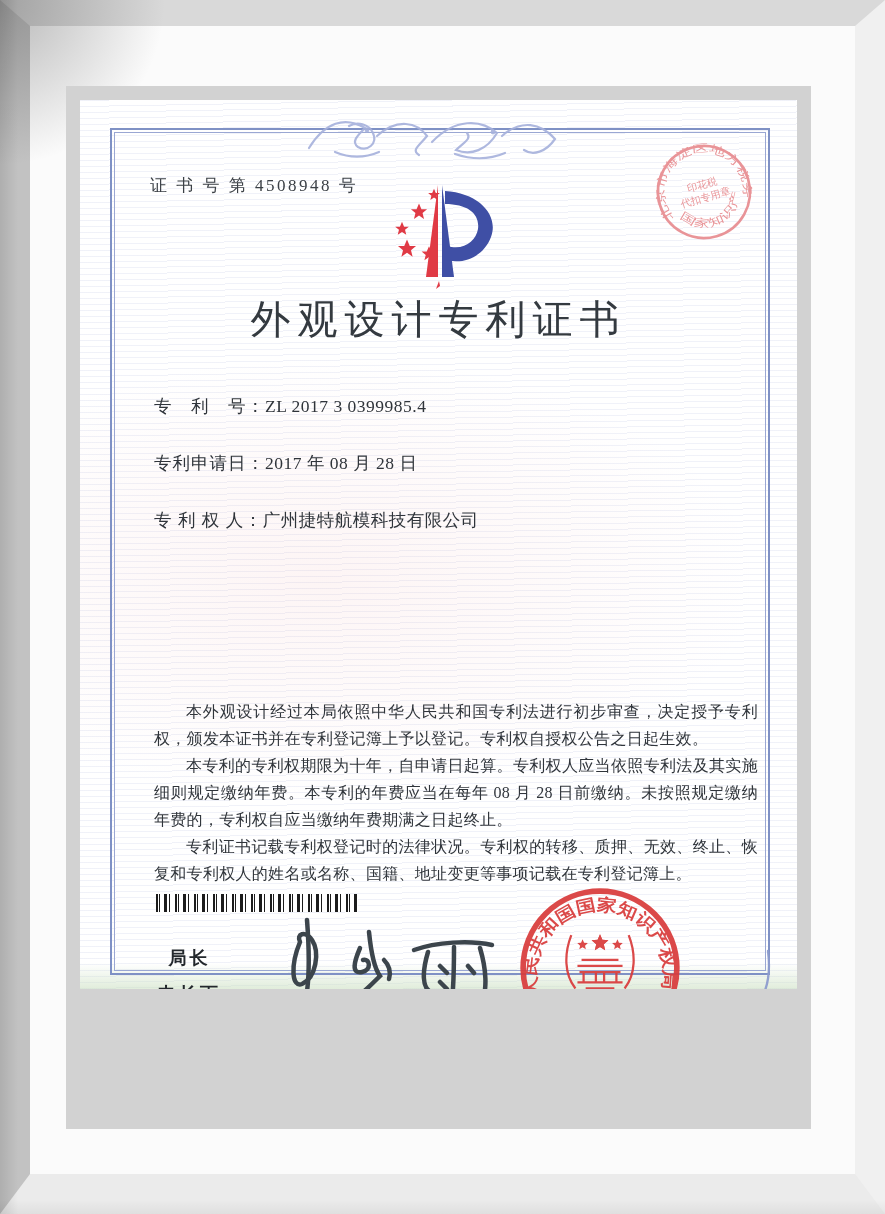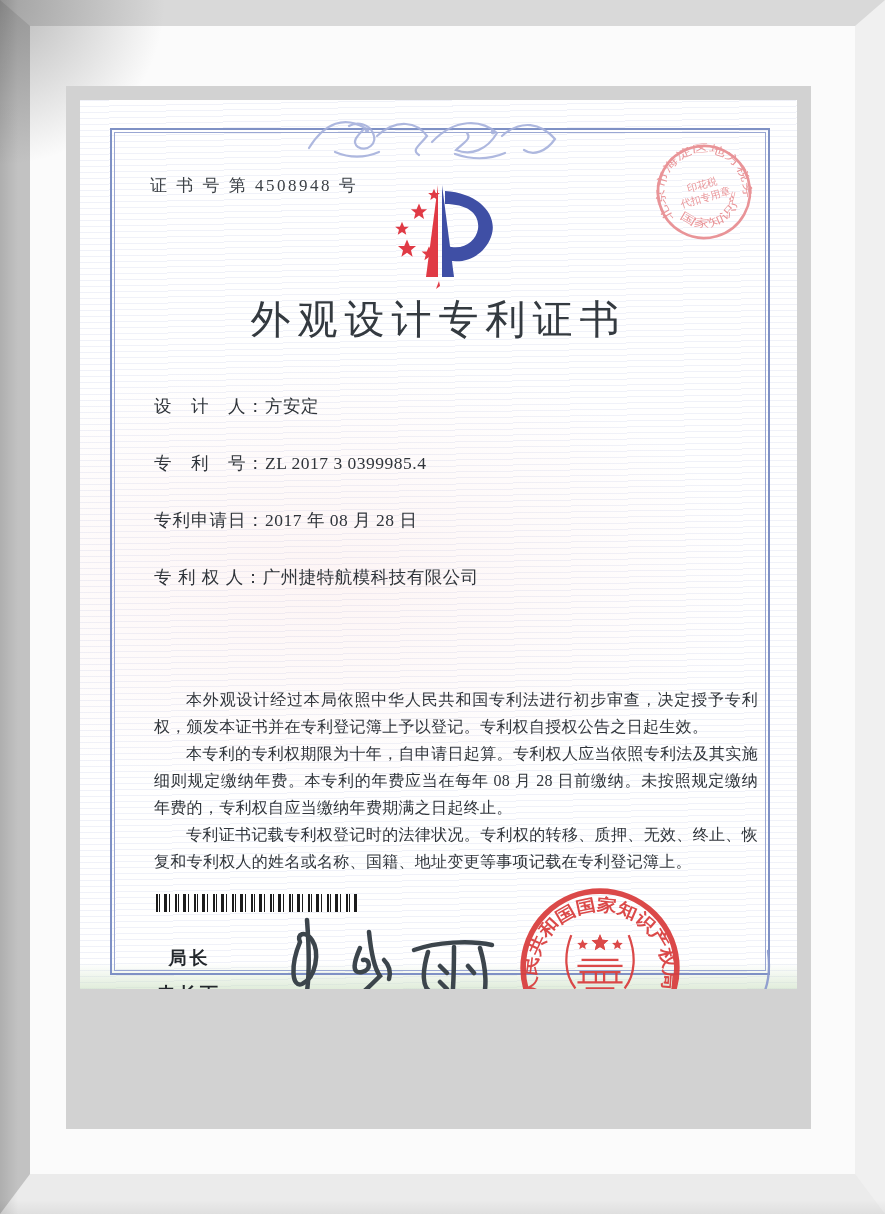--- a/index.html
+++ b/index.html
@@ -27,21 +27,21 @@
       border:2.5px solid #7f91c5;}
   .blue-border-inner{position:absolute;inset:2px;border:1px solid #9aa7d3;}
   
   .cert-no{position:absolute;left:70px;top:74px;font-size:17px;letter-spacing:2.5px;color:#3b4046;}
   .logo{position:absolute;left:296px;top:80px;width:134px;height:114px;}
   .title{position:absolute;left:0;top:192px;width:100%;text-align:center;
       font-size:40px;font-weight:400;letter-spacing:7px;color:#343a40;}
   .fields{position:absolute;left:74px;top:294px;width:600px;}
   .field-row{margin-bottom:33px;font-size:17.5px;line-height:24px;color:#2f343a;letter-spacing:.5px;}
   .field-row .lbl{letter-spacing:1px;}
-  .paras{position:absolute;left:74px;top:586px;width:604px;font-size:16px;line-height:27px;
+  .paras{position:absolute;left:74px;top:598px;width:604px;font-size:16px;line-height:27px;
       color:#30353b;text-align:justify;}
   .paras p{margin:0;text-indent:2em;letter-spacing:.3px;}
   .barcode{position:absolute;left:76px;top:794px;width:202px;height:18px;
       background:
         repeating-linear-gradient(90deg,#1c1c1c 0 2px,#fff 2px 3px,#1c1c1c 3px 4px,#fff 4px 8px,#1c1c1c 8px 11px,#fff 11px 13px,#1c1c1c 13px 14px,#fff 14px 19px),
         #fff;}
   .signer{position:absolute;left:78px;top:846px;font-family:"Liberation Sans", sans-serif;
       font-size:18px;font-weight:700;color:#23282d;letter-spacing:3px;text-align:center;}
   .signer div{margin-bottom:12px;}
   .signature{position:absolute;left:192px;top:814px;width:240px;height:100px;}
@@ -118,21 +118,20 @@
         </g>
         <g fill="#3f4fa5">
           <polygon points="66,5 66,97 78,97"></polygon>
           <path d="M69,11 C104,13 123,36 115,57 C108,76 88,85 71,80 L71,66 C88,71 100,61 102,49 C104,34 92,24 69,24 Z"></path>
         </g>
       </svg>
 
       <div class="title">外观设计专利证书</div>
 
       <div class="fields">
-        <div class="field-row"><span class="lbl">设　计　人：</span><span>方安定</span></div>
         <div class="field-row"><span class="lbl">专　利　号：</span><span>ZL 2017 3 0399985.4</span></div>
         <div class="field-row"><span class="lbl">专利申请日：</span><span>2017 年 08 月 28 日</span></div>
         <div class="field-row"><span class="lbl">专 利 权 人：</span><span>广州捷特航模科技有限公司</span></div>
       </div>
 
       <div class="paras">
         <p>本外观设计经过本局依照中华人民共和国专利法进行初步审查，决定授予专利权，颁发本证书并在专利登记簿上予以登记。专利权自授权公告之日起生效。</p>
         <p>本专利的专利权期限为十年，自申请日起算。专利权人应当依照专利法及其实施细则规定缴纳年费。本专利的年费应当在每年 08 月 28 日前缴纳。未按照规定缴纳年费的，专利权自应当缴纳年费期满之日起终止。</p>
         <p>专利证书记载专利权登记时的法律状况。专利权的转移、质押、无效、终止、恢复和专利权人的姓名或名称、国籍、地址变更等事项记载在专利登记簿上。</p>
       </div>

